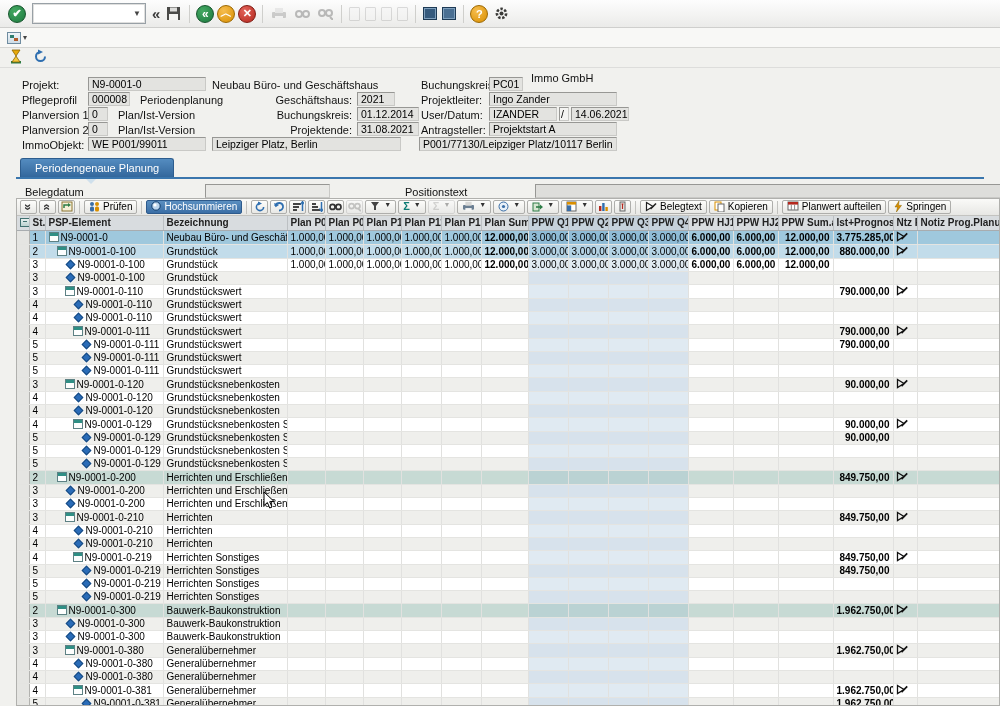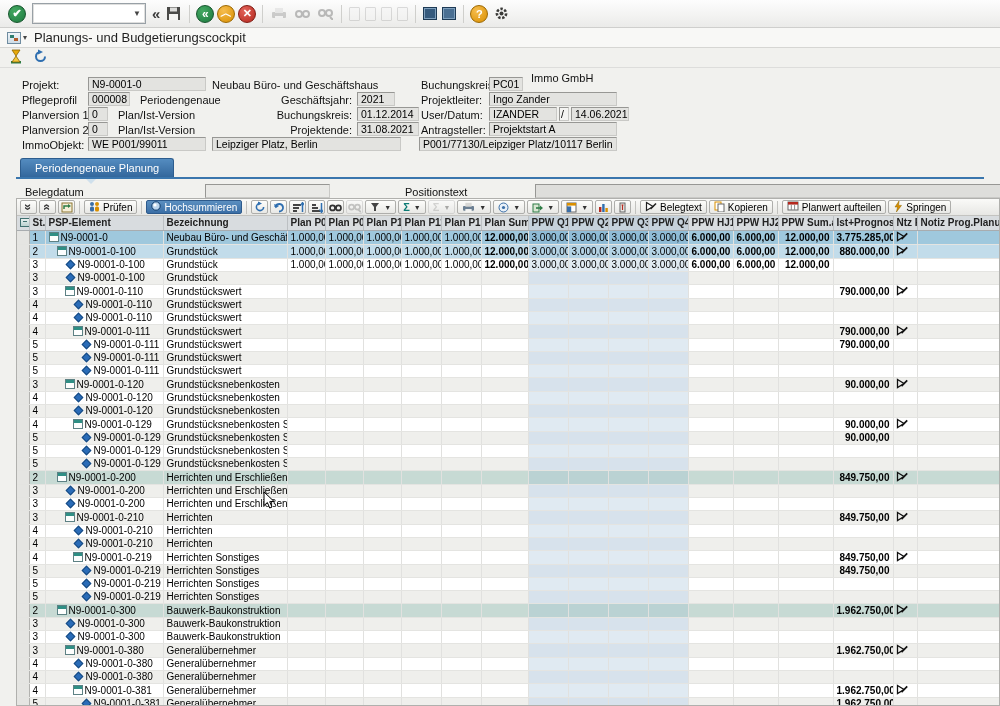--- a/index.html
+++ b/index.html
@@ -42,21 +42,21 @@
 .tab{position:absolute;top:158px;left:20px;height:19px;background:linear-gradient(#548cc0,#33679c);color:#fff;font-size:11px;display:flex;align-items:center;padding:0 14px;border:1px solid #2d5d8e;border-bottom:none;border-radius:3px 3px 0 0}
 .tabline{position:absolute;top:177px;left:16px;width:968px;height:2px;background:#3a76ad}
 .notch{position:absolute;top:179px;left:86px;width:0;height:0;border-left:5px solid transparent;border-right:5px solid transparent;border-top:5px solid #cfe0ec}
 
 
 .frow .lab{font-size:11px}
 
 
 .grid{position:absolute;top:198px;left:16px;width:984px;height:508px;border:1px solid #b0b0ad;background:#fff;overflow:hidden}
 .gtb{height:17px;background:linear-gradient(#fafaf8,#e7e7e4);border-bottom:1px solid #c3c3c0;display:flex;align-items:center;gap:2px;padding:0 3px}
-.gbtn{height:14px;display:flex;align-items:center;gap:3px;padding:0 4px;background:linear-gradient(#fdfdfb,#e8e8e5);border:1px solid #aeaeab;border-radius:2px;font-size:10px;white-space:nowrap;flex:none}
+.gbtn{height:14px;display:flex;align-items:flex-start;gap:3px;padding:0 4px;background:linear-gradient(#fdfdfb,#e8e8e5);border:1px solid #aeaeab;border-radius:2px;font-size:10px;white-space:nowrap;flex:none}
 .gbtn.active{background:linear-gradient(#5b8fc0,#3a6ea6);color:#fff;border-color:#2d5a8c}
 .icobtn{width:17px;justify-content:center;padding:0}
 .gsep{width:1px;height:13px;background:#c2c2bf;margin:0 2px;flex:none}
 .ddc{font-size:7px;color:#333;margin-left:1px}
 
 .tbl{border-collapse:collapse;table-layout:fixed;width:984px;font-size:10px}
 .tbl th{height:14px;background:#d8dcdf;border-right:1px solid #bcc0c3;border-bottom:1px solid #a8acaf;font-weight:bold;text-align:left;padding:0 3px;white-space:nowrap;overflow:hidden;font-size:10px;color:#222}
 .tbl th.band{background:#c5d1db}
 .tbl td{height:13px;border-right:1px solid #e1e1df;border-bottom:1px solid #e4e4e1;padding:0 3px;white-space:nowrap;overflow:hidden}
 td.num{text-align:right}
@@ -144,21 +144,20 @@
         <circle cx="7.5" cy="7.5" r="2" fill="#3a3a38"></circle>
       </svg>
   </span>
 </div>
 
 <div class="titlebar">
   <span style="display:flex;align-items:center;gap:2px">
       <span class="tbicon"></span>
       <span class="caret">▾</span>
     </span>
-  <span class="title">Planungs- und Budgetierungscockpit</span>
 </div>
 
 <div class="appbar">
   <span>
     <svg width="14" height="15" viewBox="0 0 14 15">
         <rect x="2" y="12" width="10" height="2.5" fill="#2e7d46"></rect>
         <path d="M3 1 L11 1 L7 7 Z" fill="#e8a90a" stroke="#8a6400" stroke-width=".8"></path>
         <path d="M3 13 L11 13 L7 7 Z" fill="#f5c83d" stroke="#8a6400" stroke-width=".8"></path>
       </svg>
   </span>
@@ -170,35 +169,35 @@
   </span>
 </div>
 
 <div class="form">
   <span class="lab" style="left:22px;top:11px">Projekt:</span>
   <div class="fld" style="left:88px;top:9px;width:118px">N9-0001-0</div>
   <span class="txt" style="left:212px;top:11px">Neubau Büro- und Geschäftshaus</span>
 
   <span class="lab" style="left:22px;top:26px">Pflegeprofil</span>
   <div class="fld" style="left:88px;top:24px;width:42px">000008</div>
-  <span class="txt" style="left:140px;top:26px">Periodengenaue</span>
+  <span class="txt" style="left:140px;top:26px">Periodenplanung</span>
 
   <span class="lab" style="left:22px;top:41px">Planversion 1</span>
   <div class="fld" style="left:88px;top:39px;width:20px">0</div>
   <span class="txt" style="left:118px;top:41px">Plan/Ist-Version</span>
 
   <span class="lab" style="left:22px;top:56px">Planversion 2</span>
   <div class="fld" style="left:88px;top:54px;width:20px">0</div>
   <span class="txt" style="left:118px;top:56px">Plan/Ist-Version</span>
 
   <span class="lab" style="left:22px;top:71px">ImmoObjekt:</span>
   <div class="fld" style="left:88px;top:69px;width:118px">WE P001/99011</div>
   <div class="fld" style="left:212px;top:69px;width:189px">Leipziger Platz, Berlin</div>
 
-  <span class="lab r" style="left:260px;top:26px;width:92px">Geschäftsjahr:</span>
+  <span class="lab r" style="left:260px;top:26px;width:92px">Geschäftshaus:</span>
   <div class="fld" style="left:357px;top:24px;width:38px">2021</div>
   <span class="lab r" style="left:260px;top:41px;width:92px">Buchungskreis:</span>
   <div class="fld" style="left:357px;top:39px;width:62px">01.12.2014</div>
   <span class="lab r" style="left:260px;top:56px;width:92px">Projektende:</span>
   <div class="fld" style="left:357px;top:54px;width:62px">31.08.2021</div>
 
   <span class="lab" style="left:421px;top:11px">Buchungskreis:</span>
   <div class="fld" style="left:489px;top:9px;width:34px">PC01</div>
   <span class="txt" style="left:531px;top:4px">Immo GmbH</span>
 

